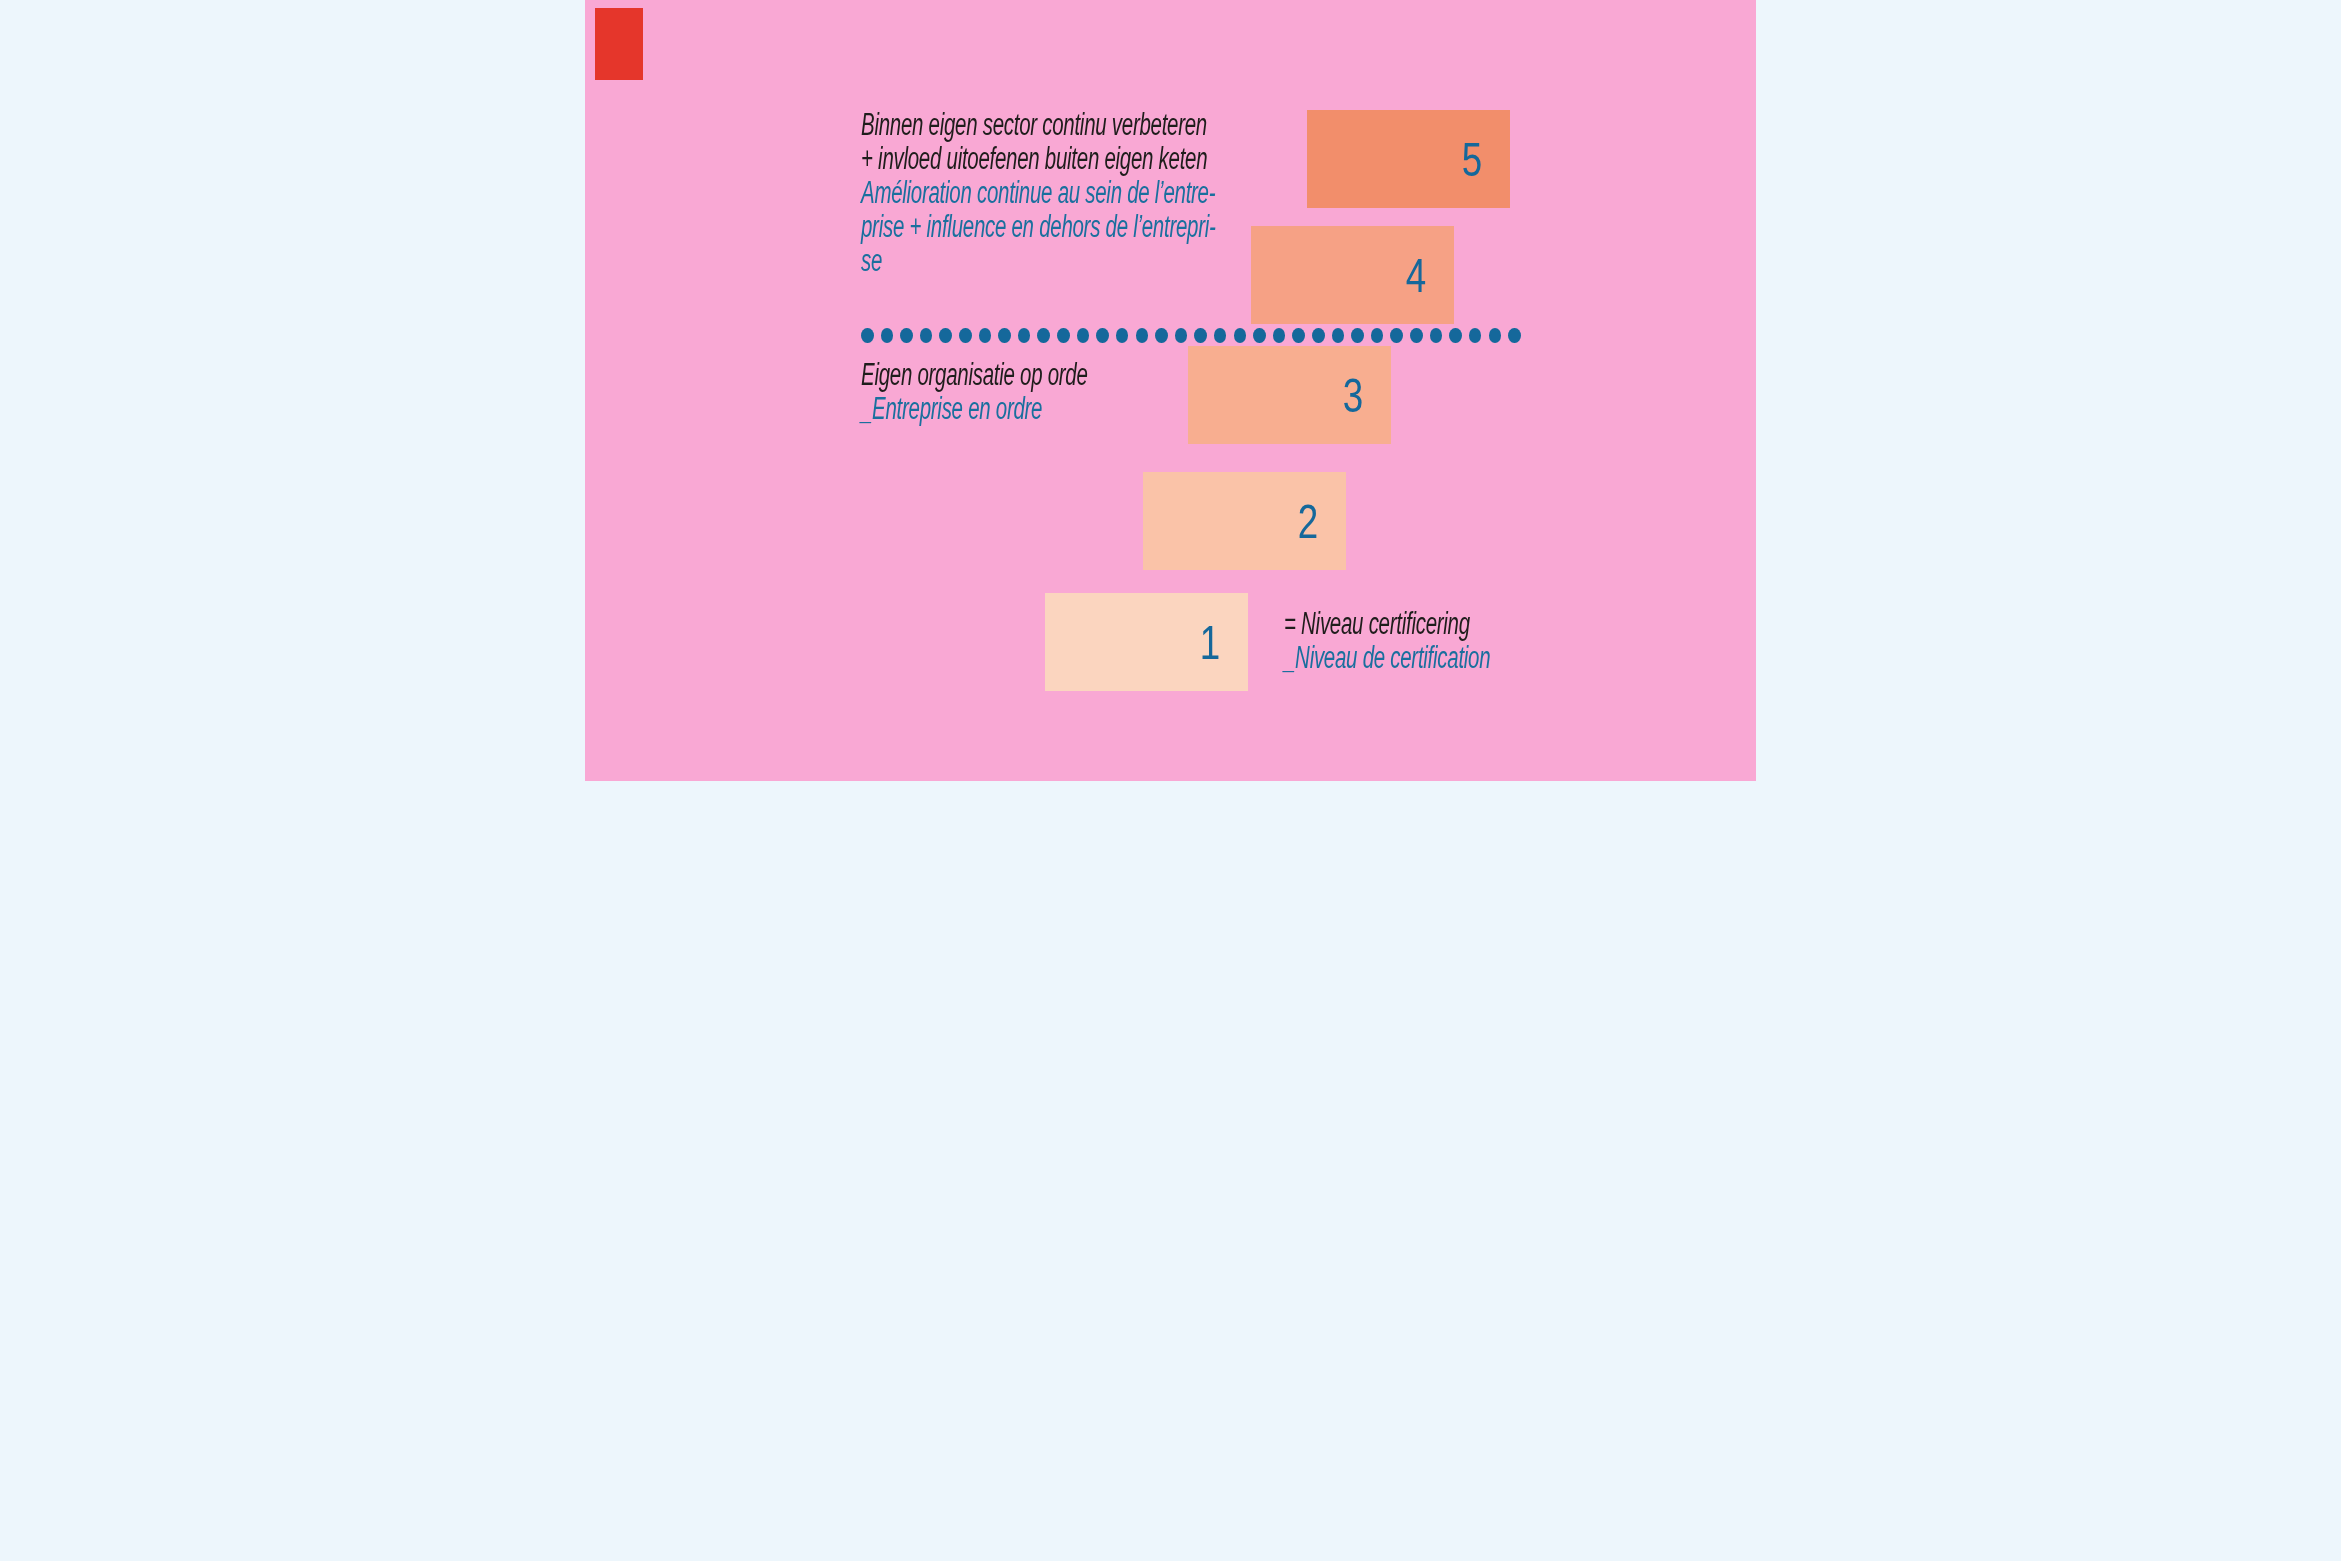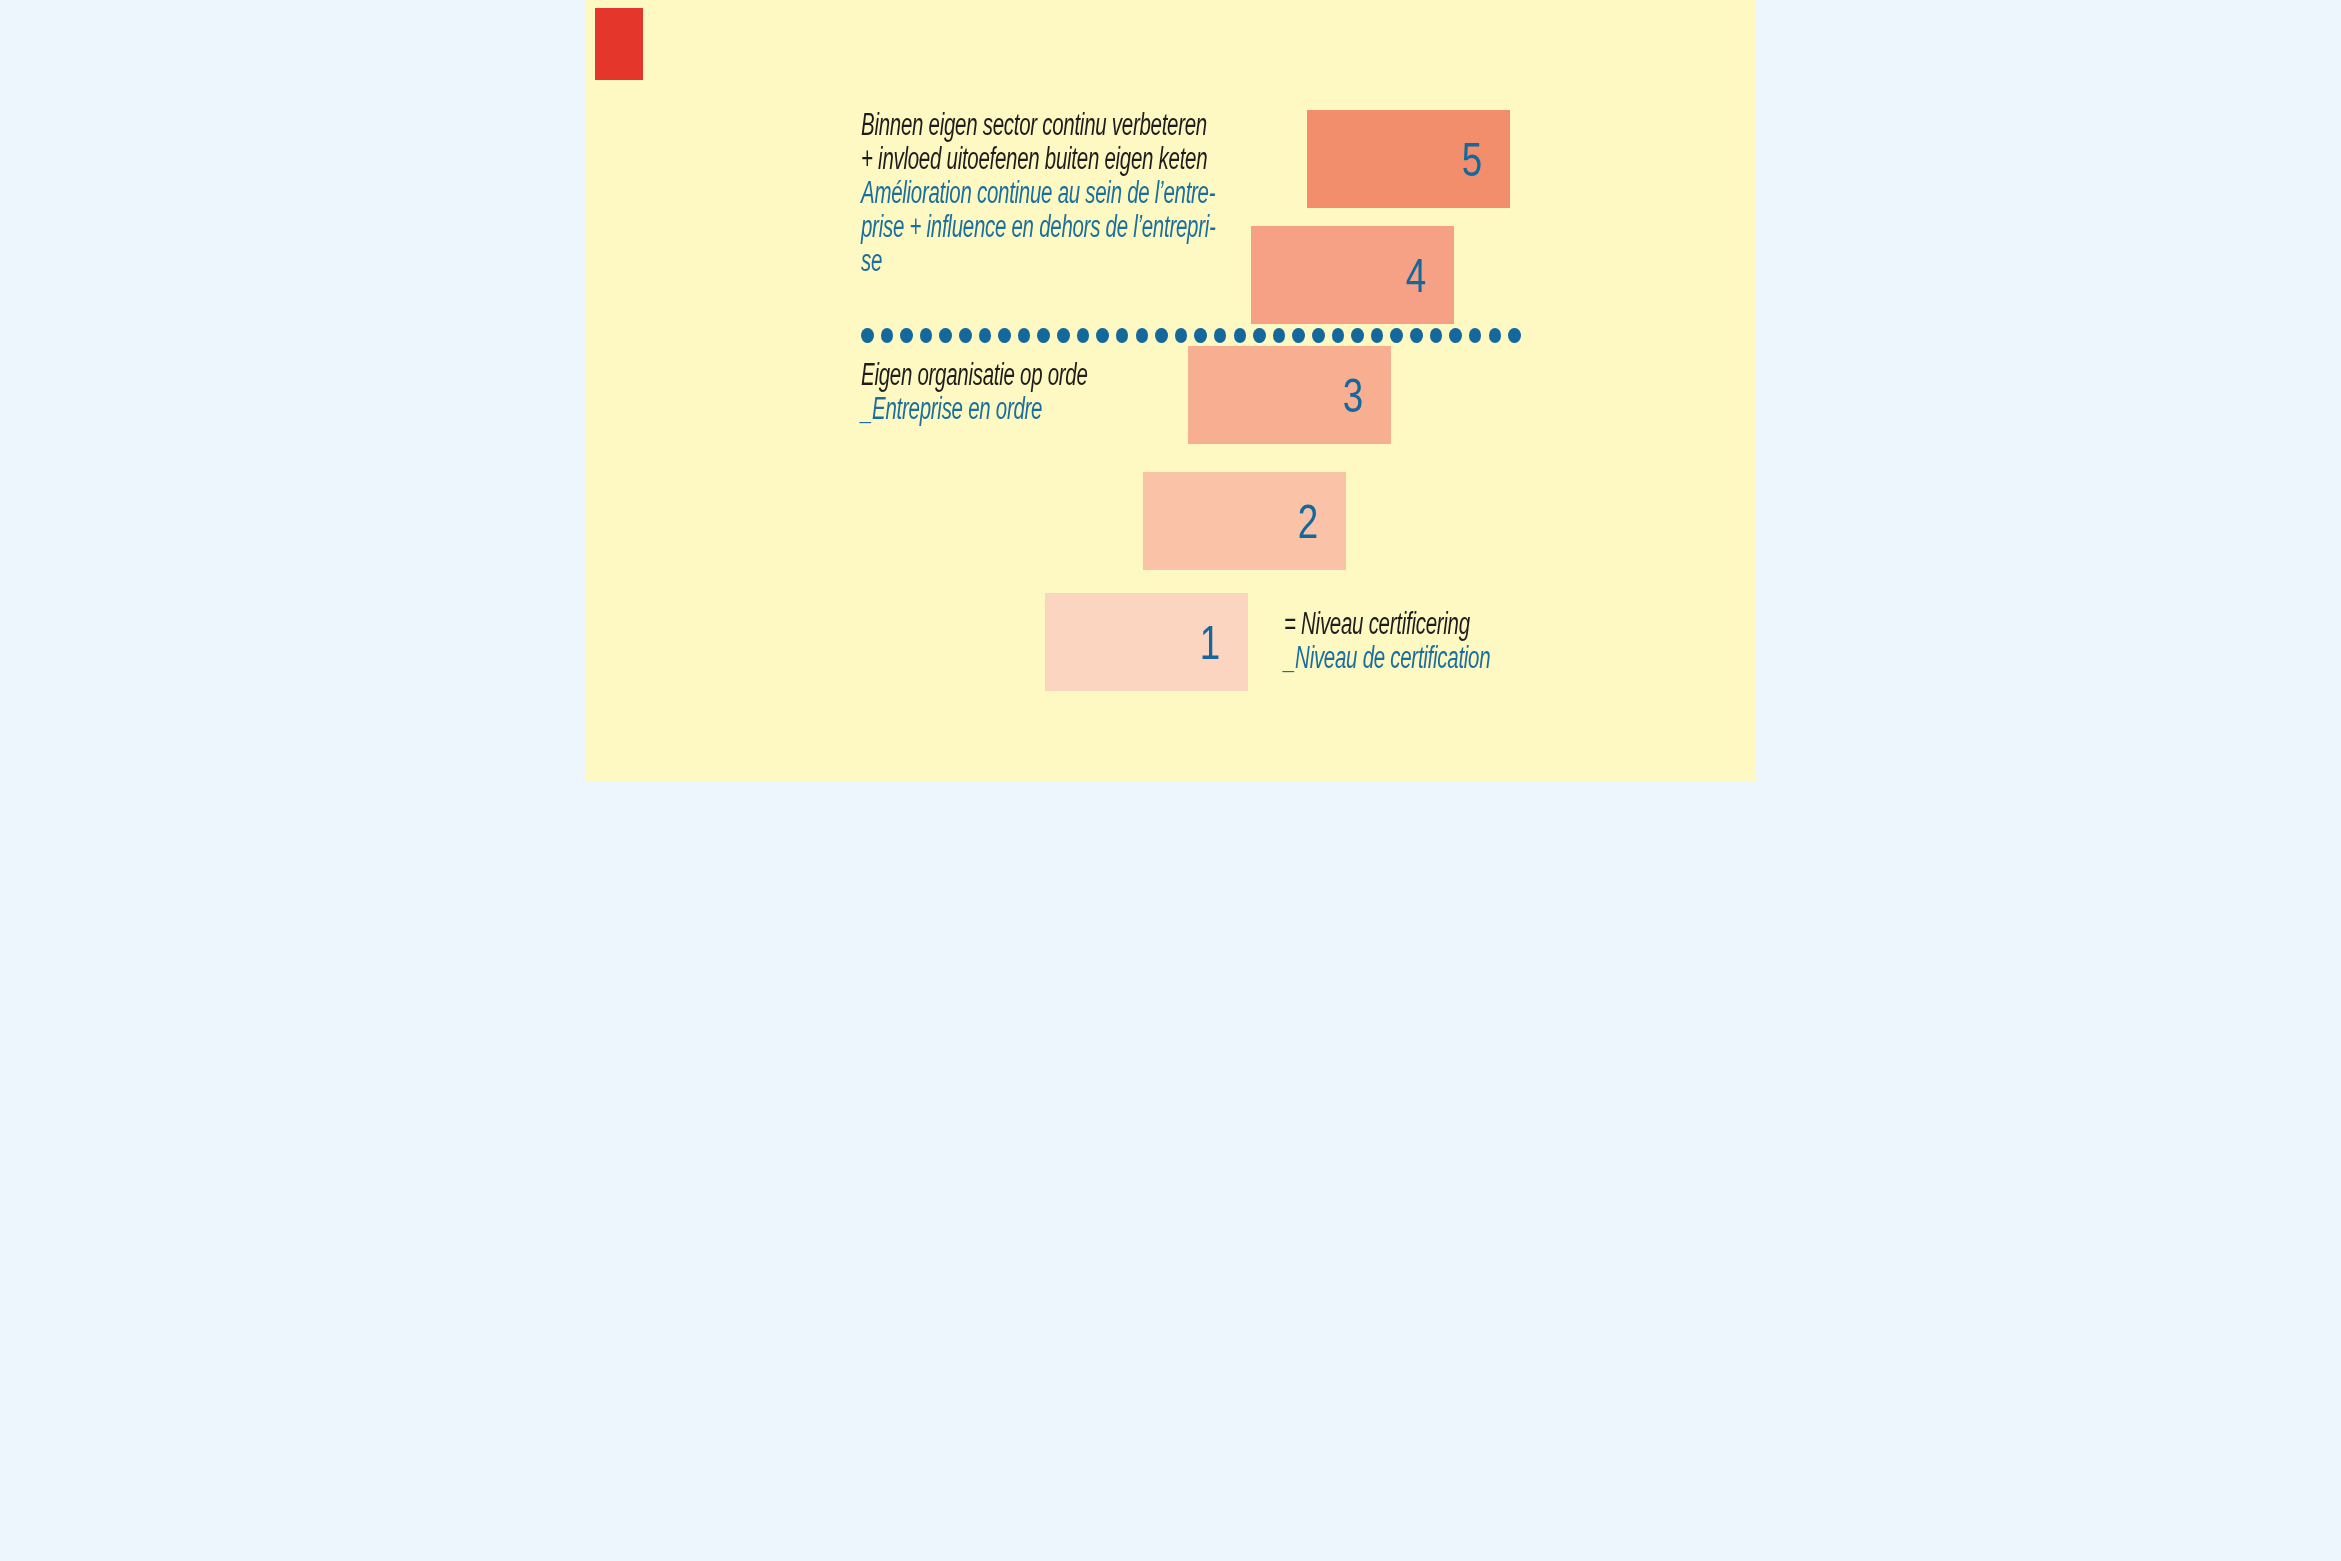--- a/index.html
+++ b/index.html
@@ -69,21 +69,21 @@
   }
   .dot {
     width: 12.5px; height: 15px;
     border-radius: 50%;
     flex: 0 0 auto;
   }
 </style>
 </head>
 <body style="background: rgb(237, 246, 252);">
 
-<div class="stage" style="background: #fef9c3;">
+<div class="stage" style="background: #f9a8d4;">
 
   <div class="corner-mark" style="background: rgb(229, 54, 43);"></div>
 
   <div class="text-block tb-top">
     <span class="line nl" style="color: rgb(31, 29, 28);">Binnen eigen sector continu verbeteren</span>
     <span class="line nl" style="color: rgb(31, 29, 28);">+ invloed uitoefenen buiten eigen keten</span>
     <span class="line fr" style="color: rgb(26, 111, 158);">Amélioration continue au sein de l’entre-</span>
     <span class="line fr" style="color: rgb(26, 111, 158);">prise + influence en dehors de l’entrepri-</span>
     <span class="line fr" style="color: rgb(26, 111, 158);">se</span>
   </div>

